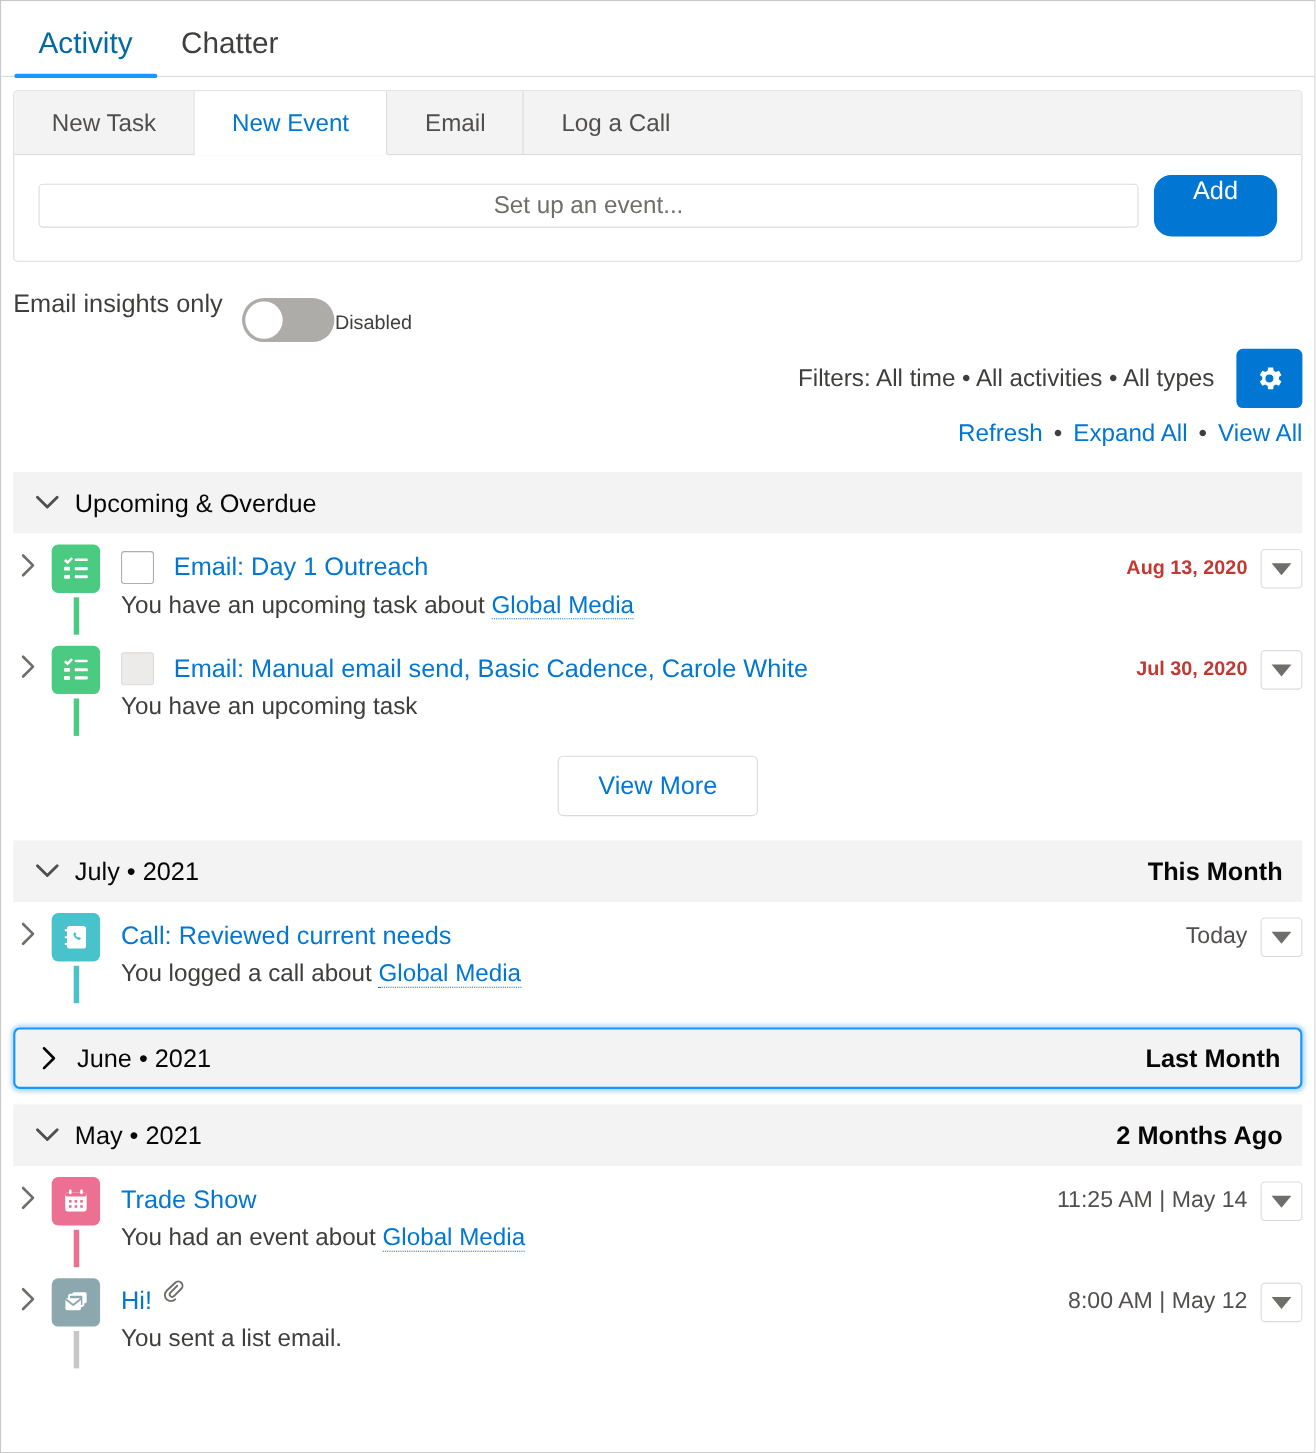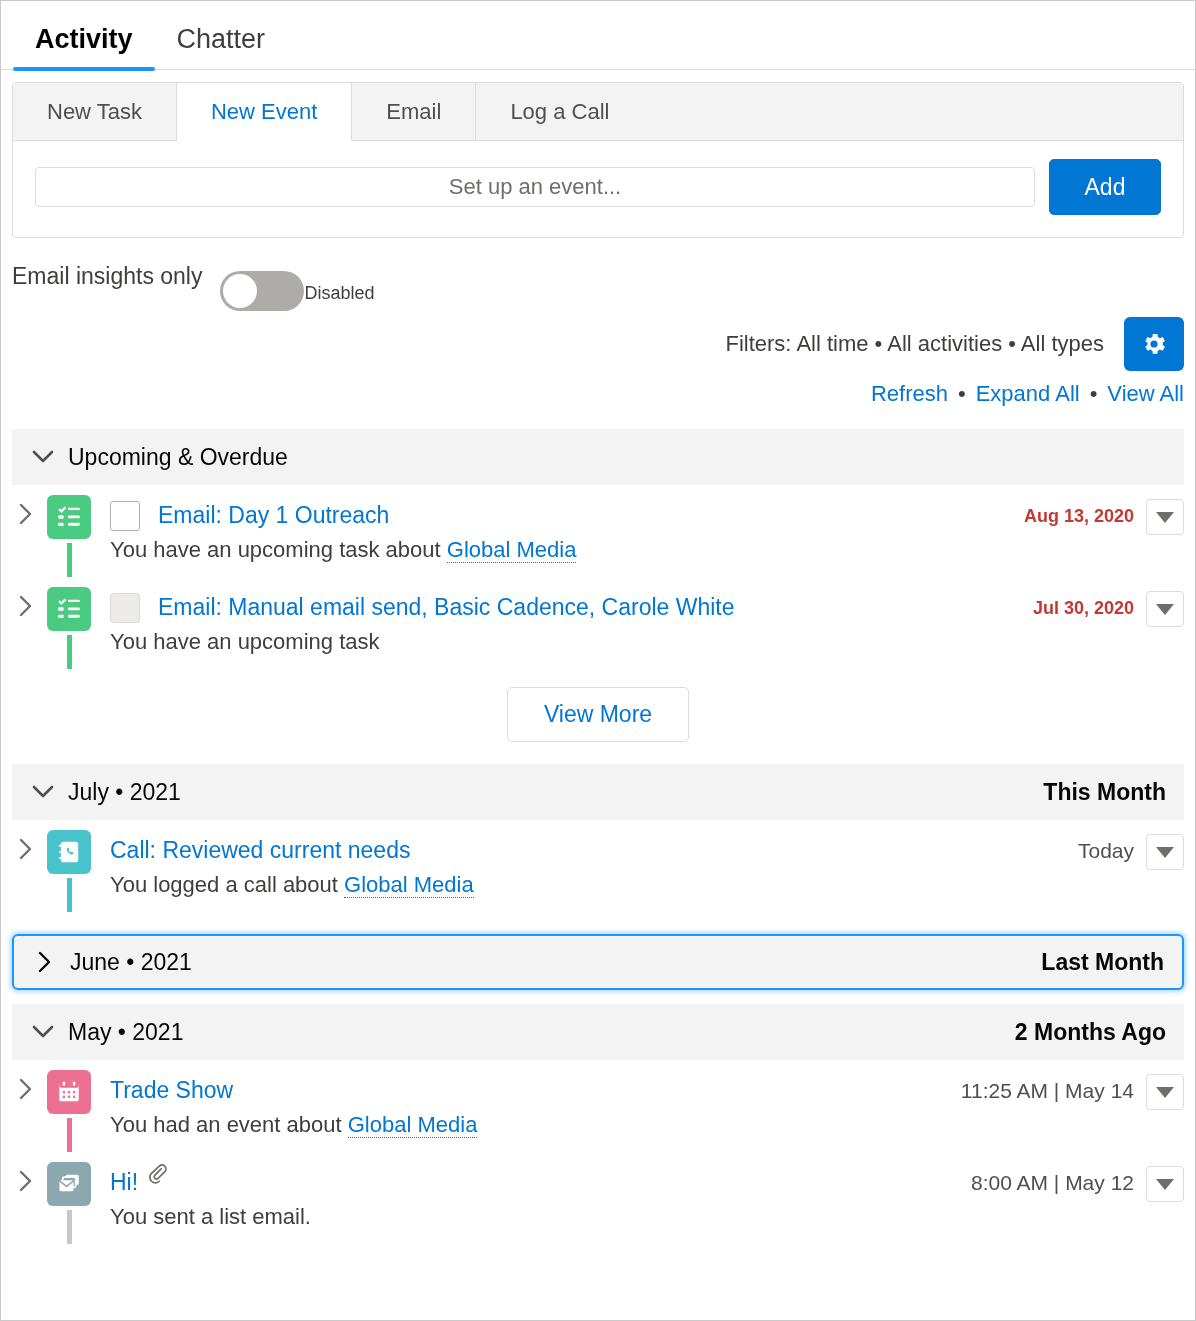--- a/index.html
+++ b/index.html
@@ -31,22 +31,22 @@
   }
   .toptab {
     font-size: 27px;
     color: #3e3e3c;
     padding: 0 22px 14px 22px;
     position: relative;
     cursor: pointer;
     white-space: nowrap;
   }
   .toptab.active {
-    font-weight: bold;
-    color: #000000;
+    font-weight: normal;
+    color: #0369a1;
   }
   .toptab.active::after {
     content: "";
     position: absolute;
     left: 0; right: 0; bottom: -2px;
     height: 4px;
     background: #1b96ff;
     border-radius: 2px;
   }
 
@@ -99,25 +99,24 @@
     justify-content: center;
     font-size: 22px;
     color: #706e6b;
     cursor: text;
   }
   .addbtn {
     width: 112px;
     height: 56px;
     background: #0176d3;
     border: 1px solid #0176d3;
-    border-radius: 5px;
+    border-radius: 16px;
     color: #fff;
     font-size: 23px;
     display: flex;
-    align-items: center;
     justify-content: center;
     cursor: pointer;
   }
 
   
   .insights {
     display: flex;
     align-items: flex-start;
     padding: 18px 0 0 11px;
     gap: 18px;

